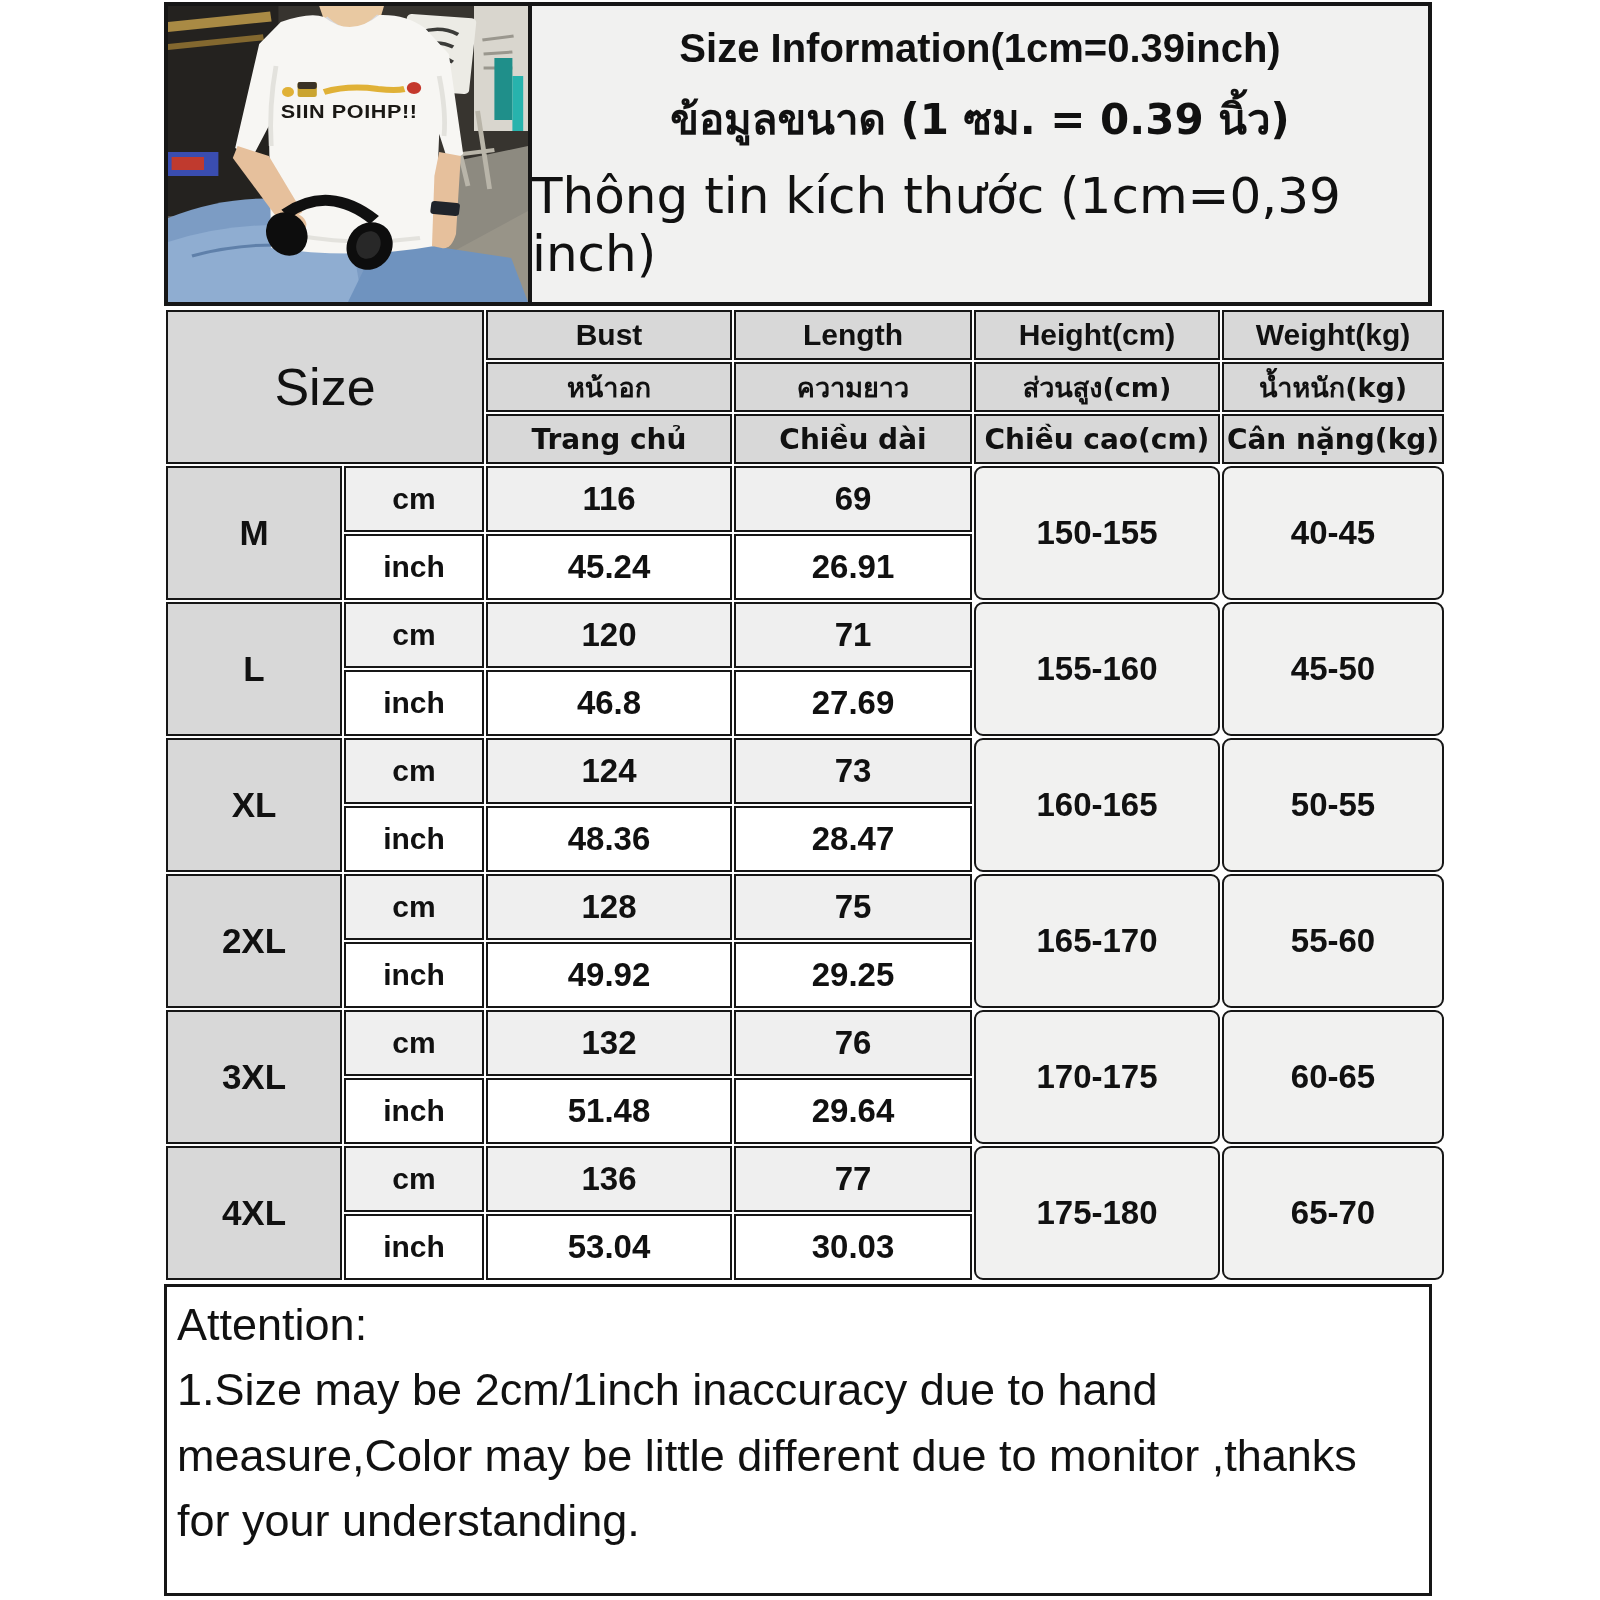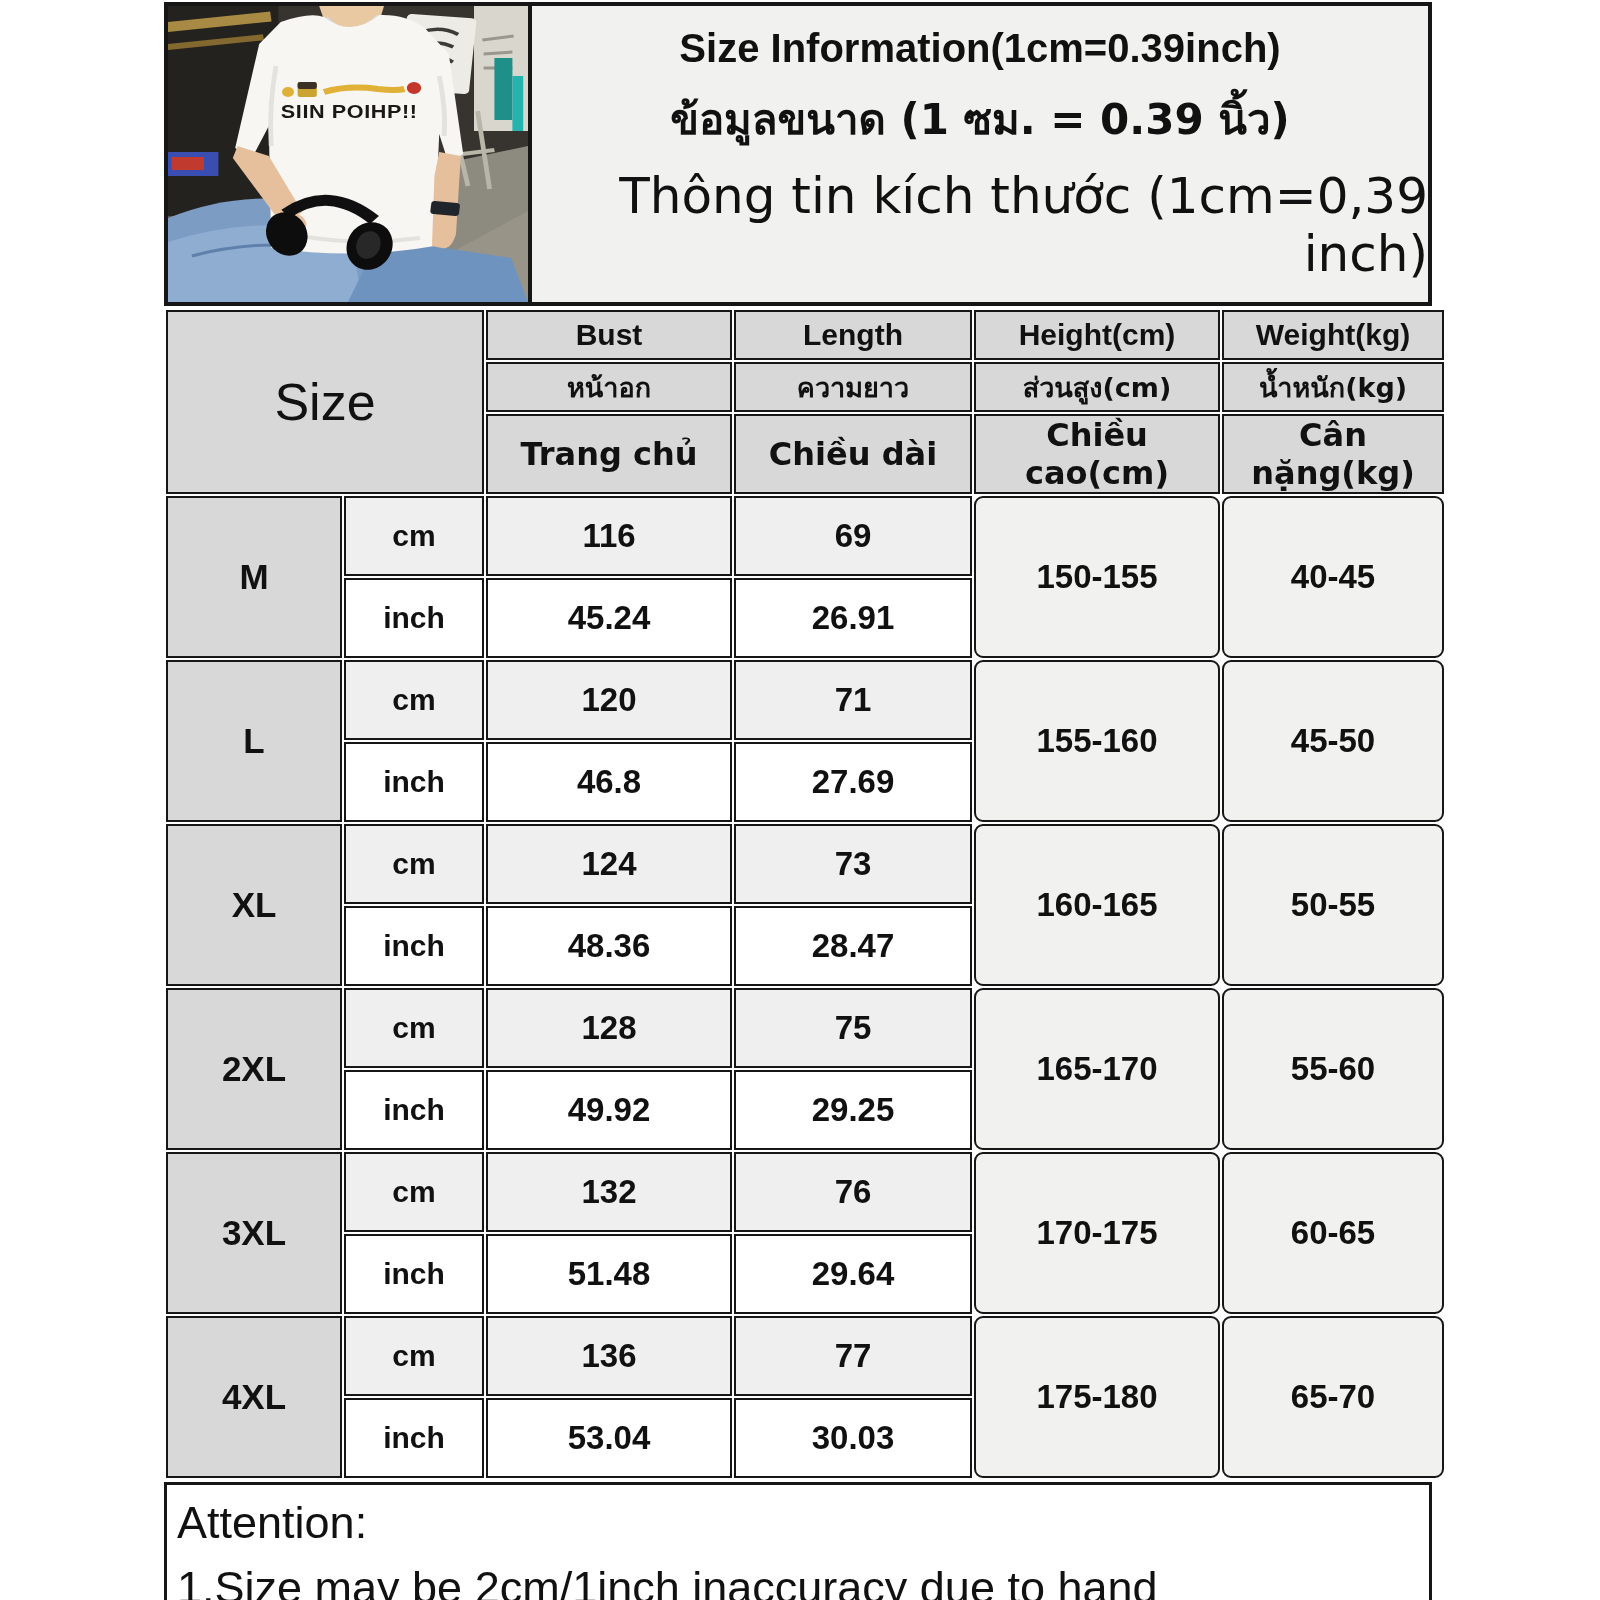--- a/index.html
+++ b/index.html
@@ -39,21 +39,21 @@
     overflow: hidden;
     background: #59564f;
   }
   .photo-frame svg { display: block; width: 100%; height: 100%; }
   .title-block {
     flex: 1;
     display: flex;
     flex-direction: column;
     align-items: center;
     justify-content: center;
-    text-align: right;
+    text-align: left;
     gap: 15px;
   }
   .title-en { font-size: 40px; font-weight: bold; letter-spacing: 0px; }
   .title-th { font-size: 42px; font-weight: bold; font-family: "DejaVu Sans", "Liberation Sans", sans-serif; }
   .title-vi { font-size: 50px; font-weight: normal; font-family: "DejaVu Sans", "Liberation Sans", sans-serif; }
 
   
   table.size-table {
     width: 1268px;
     margin-top: 2px;
@@ -64,26 +64,26 @@
   }
   table.size-table td {
     box-sizing: border-box;
     border: 2px solid #161616;
     text-align: center;
     vertical-align: middle;
     padding: 0;
     overflow: hidden;
   }
   tr.hrow td { height: 50px; }
-  tr.drow td { height: 80px; margin-top: 24px; }
+  tr.drow td { height: 66px; margin-top: 24px; }
   .size-head   { background: #d8d8d8; font-size: 52px; font-weight: normal; }
   .hcell       { background: #d8d8d8; font-weight: bold; }
   .hcell.en    { font-size: 30px; }
   .hcell.th    { font-size: 27px; font-family: "DejaVu Sans", "Liberation Sans", sans-serif; }
-  .hcell.vi    { font-size: 32px; font-family: "DejaVu Sans", "Liberation Sans", sans-serif; }
+  .hcell.vi    { font-size: 28px; font-family: "DejaVu Sans", "Liberation Sans", sans-serif; }
   .size-label  { background: #d8d8d8; font-size: 35px; font-weight: bold; }
   .unit        { font-size: 30px; font-weight: bold; }
   .val         { font-size: 33px; font-weight: bold; }
   .cmbg        { background: #efefef; }
   .whitebg     { background: #ffffff; }
   .hw          { background: #f1f1f0; font-size: 33px; font-weight: bold; border-radius: 9px; }
 
   
   .attention-box {
     box-sizing: border-box;

